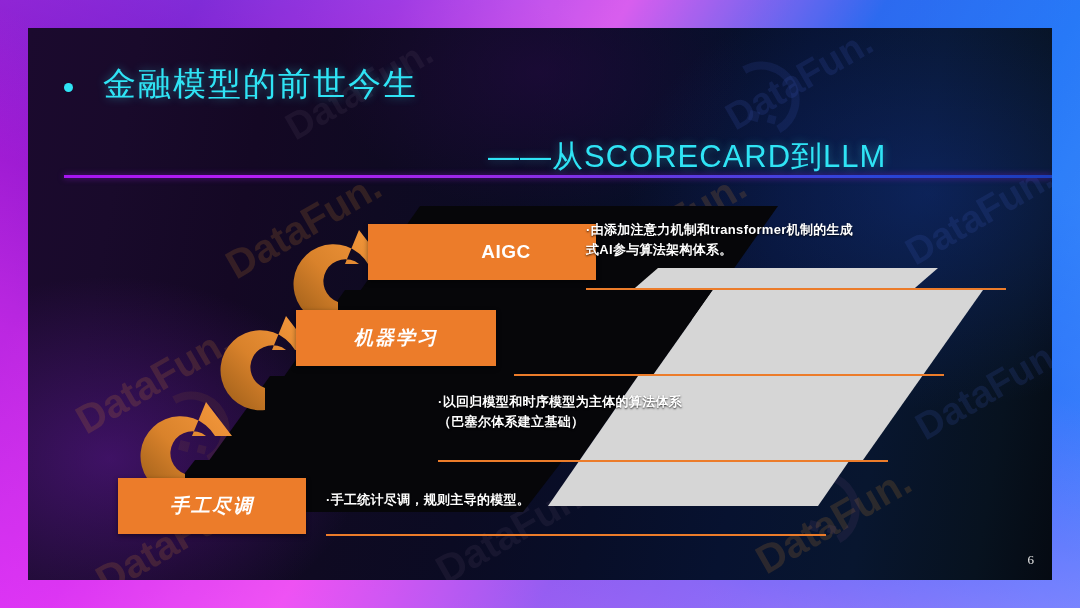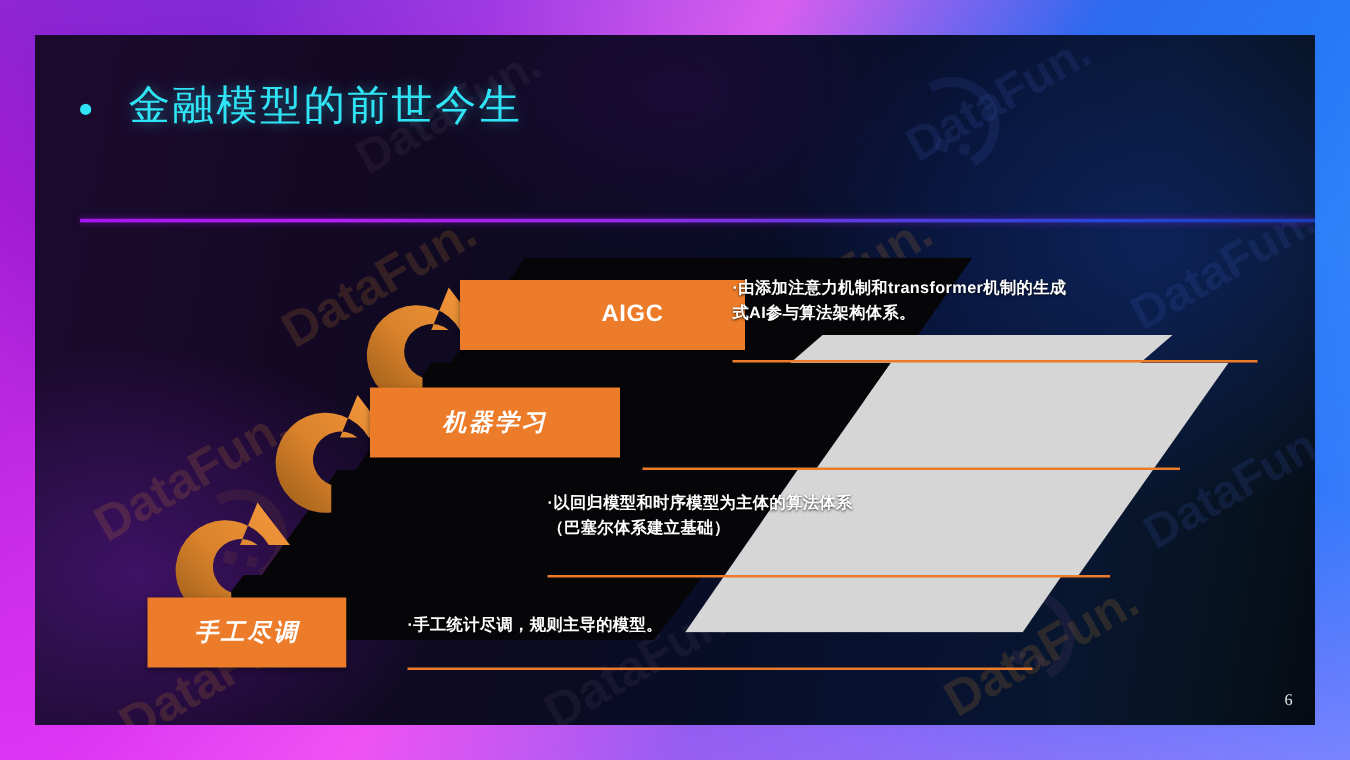--- a/index.html
+++ b/index.html
@@ -239,20 +239,21 @@
     <svg class="wm-logo" style="left:760px; top:430px; transform:rotate(-30deg);" width="90" height="90" viewBox="0 0 100 100">
       <path d="M35 12 A38 38 0 1 1 35 88" stroke="#6d4a7a" stroke-width="9" fill="none"></path>
       <rect x="14" y="56" width="11" height="11" fill="#6d4a7a" transform="rotate(45 19 61)"></rect>
       <rect x="30" y="70" width="9" height="9" fill="#6d4a7a" transform="rotate(45 34 74)"></rect>
     </svg>
 
     <div id="title-row">
       <span id="title-bullet"></span>
       <span id="title-text">金融模型的前世今生</span>
     </div>
+    <div id="subtitle-text">——从SCORECARD到LLM</div>
     <div id="title-divider"></div>
 
     <div id="stairs">
 
       <div class="step-slab slab-dark" style="left:330px; top:178px; width:420px; height:88px;
                   clip-path: polygon(62px 0, 420px 0, 358px 88px, 0 88px);"></div>
       <div class="step-slab slab-light" style="left:330px; top:240px; width:580px; height:52px;
                   clip-path: polygon(300px 0, 580px 0, 520px 52px, 240px 52px);"></div>
 
       <div class="step-slab slab-dark" style="left:255px; top:262px; width:430px; height:88px;
@@ -317,21 +318,21 @@
         <div class="row-underline" style="left:218px; top:64px; width:430px;"></div>
       </div>
 
       <div class="row" style="left:192px; top:368px; width:640px;">
         <div class="row-desc" style="left:218px; width:430px;"><span>·</span><span>以回归模型和时序模型为主体的算法体系
 （巴塞尔体系建立基础）</span></div>
         <div class="row-underline" style="left:218px; top:64px; width:450px;"></div>
       </div>
 
       <div class="row" style="left:90px; top:450px; width:640px;">
-        <div class="row-label cjk" style="width:159px;">
+        <div class="row-label cjk" style="width:188px;">
           <span>手工尽调</span>
         </div>
         <div class="row-desc single" style="left:208px; width:460px;"><span>·</span><span>手工统计尽调，规则主导的模型。</span></div>
         <div class="row-underline" style="left:208px; top:56px; width:500px;"></div>
       </div>
 
     </div>
 
     <div id="page-number">6</div>
 

